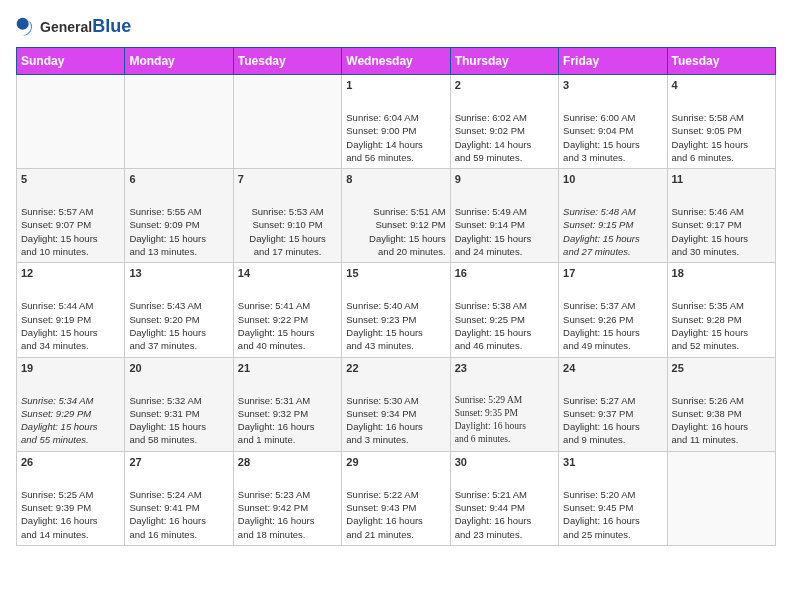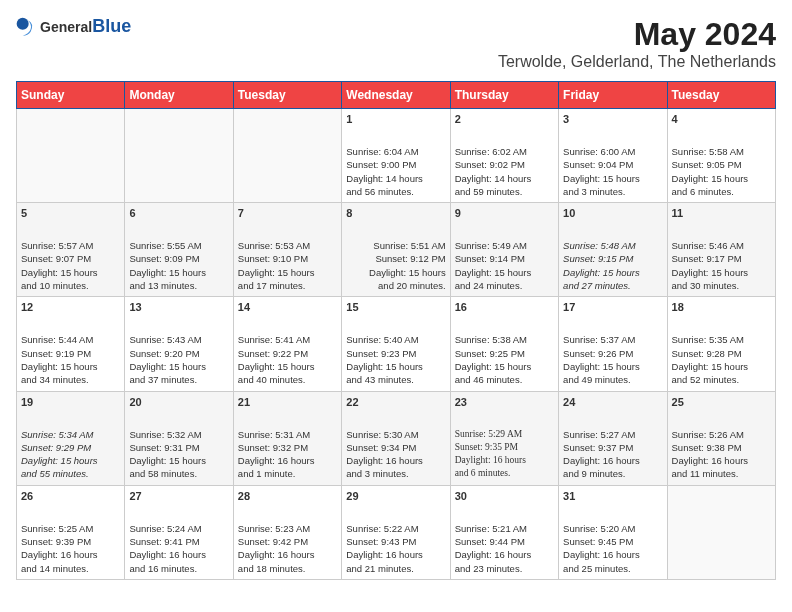--- a/index.html
+++ b/index.html
@@ -36,21 +36,21 @@
     .location-title {
       font-size: 16px;
       color: #444;
     }
     table {
       width: 100%;
       border-collapse: collapse;
       table-layout: fixed;
     }
     thead tr th {
-      background-color: #ef4444;
+      background-color: #d946ef;
       color: #fff;
       font-size: 12px;
       font-weight: bold;
       padding: 6px 4px;
       text-align: left;
       border: 1px solid #1a56a0;
     }
     tbody tr td {
       border: 1px solid #ccc;
       vertical-align: top;
@@ -86,24 +86,20 @@
   <div class="logo">
     <svg class="logo-icon" viewBox="0 0 30 30" xmlns="http://www.w3.org/2000/svg">
       <circle cx="10" cy="10" r="9" fill="#1a56a0"></circle>
       <path d="M18 5 Q28 10 22 22 Q18 28 10 28 Q20 25 22 18 Q24 12 18 5Z" fill="#4a90d9"></path>
     </svg>
     <div>
       <div>
         <span style="font-size:14px;font-weight:bold;color:#333;">General</span><span style="font-size:18px;font-weight:bold;color:#1a56a0;">Blue</span>
       </div>
     </div>
-  </div>
-  <div class="title-area">
-    <div class="month-title">May 2024</div>
-    <div class="location-title">Terwolde, Gelderland, The Netherlands</div>
   </div>
 </div>
 
 <table>
   <thead>
     <tr>
       <th>Sunday</th>
       <th>Monday</th>
       <th>Tuesday</th>
       <th>Wednesday</th>
@@ -156,21 +152,21 @@
         </td>
         <td>
           <span class="day-number">6</span>
           <div class="day-info" style="white-space: pre-line;">Sunrise: 5:55 AM
 Sunset: 9:09 PM
 Daylight: 15 hours
 and 13 minutes.</div>
         </td>
         <td>
           <span class="day-number">7</span>
-          <div class="day-info" style="white-space: pre-line;">Sunrise: 5:53 AM
+          <div class="day-info" style="white-space: pre-line; text-align: center;">Sunrise: 5:53 AM
 Sunset: 9:10 PM
 Daylight: 15 hours
 and 17 minutes.</div>
         </td>
         <td>
           <span class="day-number">8</span>
           <div class="day-info" style="white-space: pre-line; text-align: right;">Sunrise: 5:51 AM
 Sunset: 9:12 PM
 Daylight: 15 hours
 and 20 minutes.</div>

